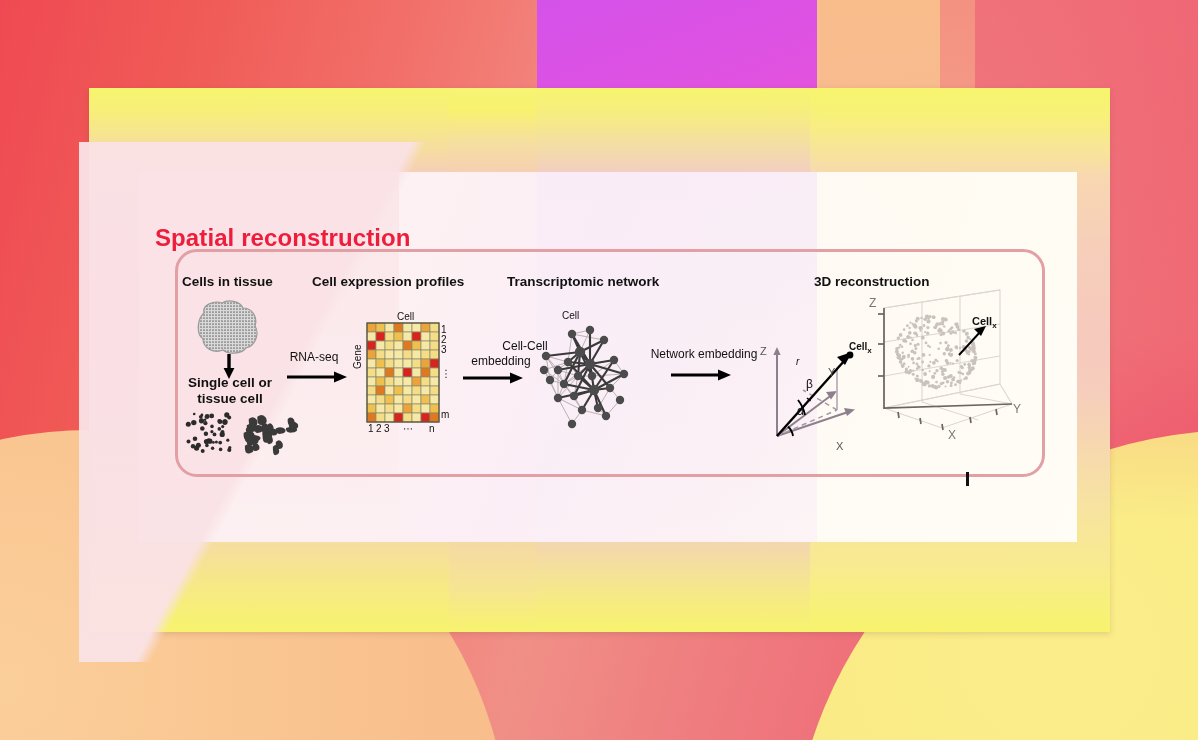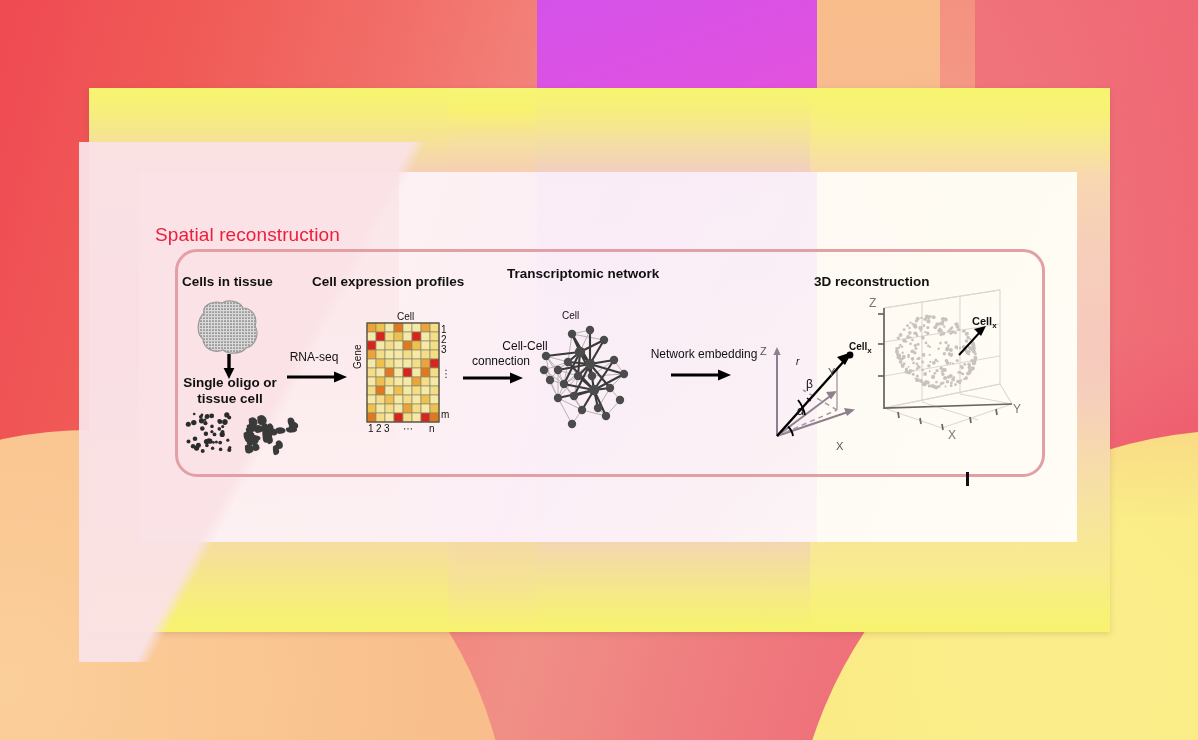--- a/index.html
+++ b/index.html
@@ -47,21 +47,21 @@
   .panel-white .wash-a{position:absolute;left:0;top:0;width:260px;height:100%;
     background:linear-gradient(180deg,rgba(250,228,232,.85),rgba(253,240,241,.6));}
   .panel-white .wash-b{position:absolute;left:398px;top:0;width:280px;height:100%;
     background:linear-gradient(180deg,rgba(248,235,248,.7),rgba(250,240,248,.45));}
   .panel-white .wash-c{position:absolute;left:678px;top:0;width:260px;height:100%;
     background:linear-gradient(180deg,rgba(255,252,243,.8),rgba(255,253,246,.6));}
   .panel-white .diag{position:absolute;left:-60px;top:-30px;width:480px;height:520px;
     background:linear-gradient(118deg, rgba(250,226,230,.95) 0%, rgba(250,226,230,.95) 44%, rgba(253,243,243,0) 46%);}
 
   
-  .fig-title{position:absolute;left:155px;top:224px;font-size:19px;font-weight:normal;
+  .fig-title{position:absolute;left:155px;top:224px;font-size:24px;font-weight:bold;
     letter-spacing:.1px;}
 
   
   .round-box{position:absolute;left:175px;top:249px;width:870px;height:228px;
     border:3.5px solid #e2a0a4;border-radius:22px;box-sizing:border-box;}
   .tick-mark{position:absolute;left:966px;top:472px;width:3px;height:14px;background:#111;}
 
   
   .stage-hd{position:absolute;font-size:13.5px;font-weight:bold;color:#111;white-space:nowrap;}
 
@@ -118,21 +118,21 @@
     <path d="M10,14 C8,6 20,1 28,4 C34,0 46,2 49,9 C58,9 64,18 61,27
              C66,35 61,47 52,49 C47,55 35,56 29,51 C20,55 9,49 9,40
              C2,35 3,20 10,14 Z" fill="url(#hatch)" stroke="#9a9a9a" stroke-width="1.2"></path>
   </svg>
 
   <svg class="abs" style="left:221px;top:354px;" width="16" height="26">
     <path d="M8,0 L8,16" stroke="#000" stroke-width="3.4"></path>
     <path d="M8,25 L2.6,14 L13.4,14 Z" fill="#000"></path>
   </svg>
 
-  <div class="lbl-bold" style="left:178px;top:375px;width:104px;">Single oligo or</div>
+  <div class="lbl-bold" style="left:178px;top:375px;width:104px;">Single cell or</div>
   <div class="lbl-bold" style="left:178px;top:391px;width:104px;">tissue cell</div>
 
   <svg class="abs" style="left:183px;top:411px;" width="50" height="42" id="dotsA">
       <circle cx="13.5" cy="36.7" r="2.2" fill="#2b2b2b"></circle>
       <circle cx="43.8" cy="3.9" r="2.6" fill="#2b2b2b"></circle>
       <circle cx="18.9" cy="4.0" r="1.4" fill="#2b2b2b"></circle>
       <circle cx="46.3" cy="39.0" r="2.1" fill="#2b2b2b"></circle>
       <circle cx="22.9" cy="22.8" r="2.2" fill="#2b2b2b"></circle>
       <circle cx="37.2" cy="31.6" r="1.9" fill="#2b2b2b"></circle>
       <circle cx="23.9" cy="34.4" r="1.8" fill="#2b2b2b"></circle>
@@ -315,27 +315,27 @@
   <div class="tiny" style="left:441px;top:368px;font-size:10px;">⋮</div>
   <div class="tiny" style="left:441px;top:409px;font-size:10px;">m</div>
 
   <div class="tiny" style="left:368px;top:423px;font-size:10px;">1</div>
   <div class="tiny" style="left:376px;top:423px;font-size:10px;">2</div>
   <div class="tiny" style="left:384px;top:423px;font-size:10px;">3</div>
   <div class="tiny" style="left:403px;top:423px;font-size:10px;">⋯</div>
   <div class="tiny" style="left:429px;top:423px;font-size:10px;">n</div>
 
   <div class="lbl" style="left:483px;top:339px;width:84px;">Cell-Cell</div>
-  <div class="lbl" style="left:455px;top:354px;width:92px;">connection</div>
+  <div class="lbl" style="left:455px;top:354px;width:92px;">embedding</div>
   <svg class="abs" style="left:463px;top:371px;" width="62" height="14">
     <path d="M0,7 L50,7" stroke="#000" stroke-width="3"></path>
     <path d="M60,7 L47,1.6 L47,12.4 Z" fill="#000"></path>
   </svg>
 
-  <div class="stage-hd" style="left:507px;top:266px;">Transcriptomic network</div>
+  <div class="stage-hd" style="left:507px;top:274px;">Transcriptomic network</div>
   <div class="tiny" style="left:562px;top:310px;font-size:10px;">Cell</div>
 
   <svg class="abs" style="left:528px;top:318px;" width="124" height="124" id="network">
       <line x1="44" y1="16" x2="62" y2="12" stroke="#b9b1b1" stroke-width="1"></line>
       <line x1="44" y1="16" x2="76" y2="22" stroke="#b9b1b1" stroke-width="1"></line>
       <line x1="44" y1="16" x2="40" y2="44" stroke="#b9b1b1" stroke-width="1"></line>
       <line x1="62" y1="12" x2="52" y2="34" stroke="#b9b1b1" stroke-width="1"></line>
       <line x1="76" y1="22" x2="62" y2="46" stroke="#b9b1b1" stroke-width="1"></line>
       <line x1="52" y1="34" x2="30" y2="52" stroke="#b9b1b1" stroke-width="1"></line>
       <line x1="52" y1="34" x2="64" y2="58" stroke="#b9b1b1" stroke-width="1"></line>

